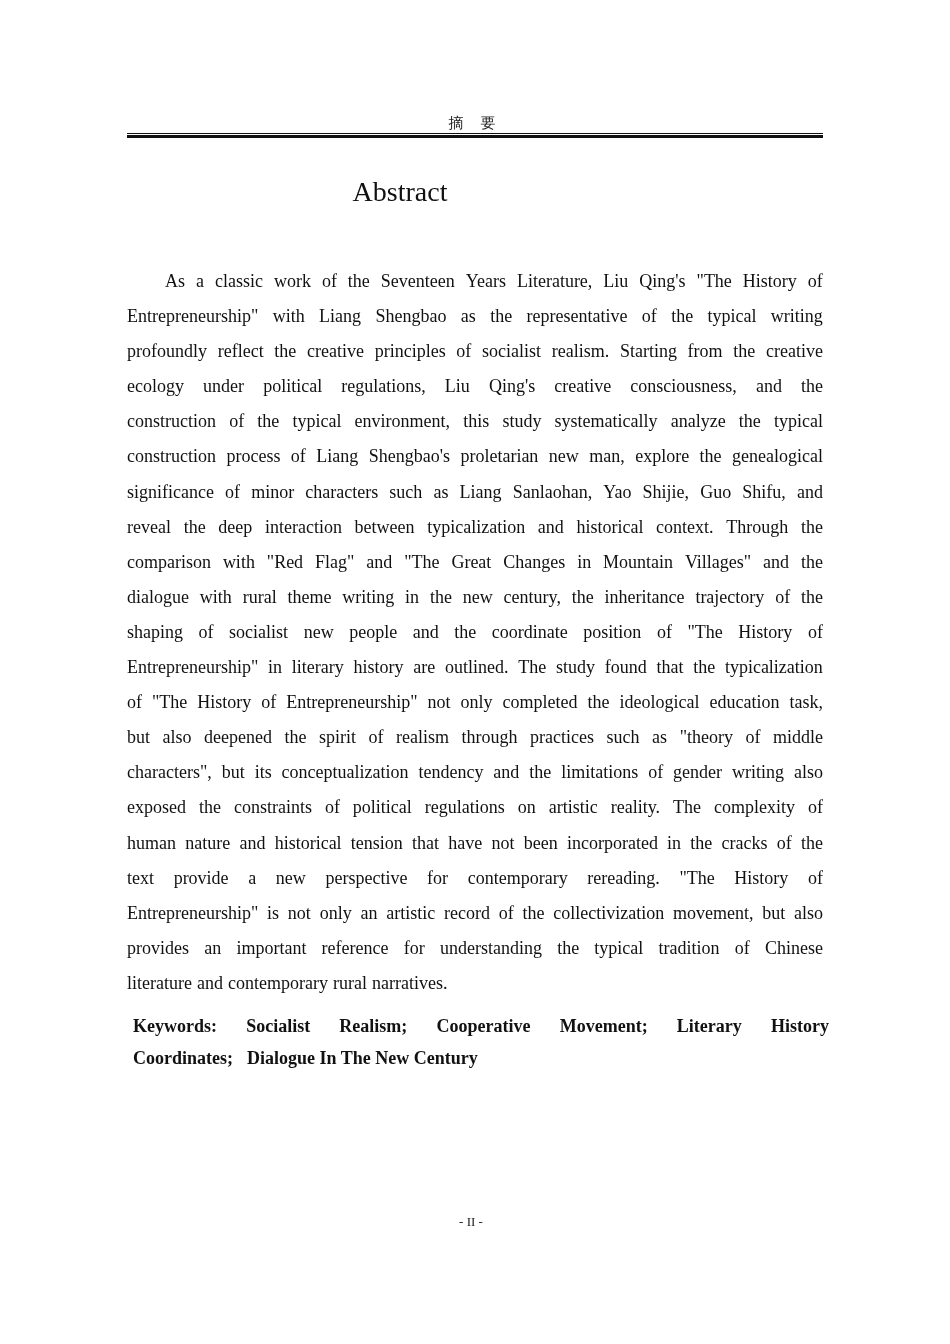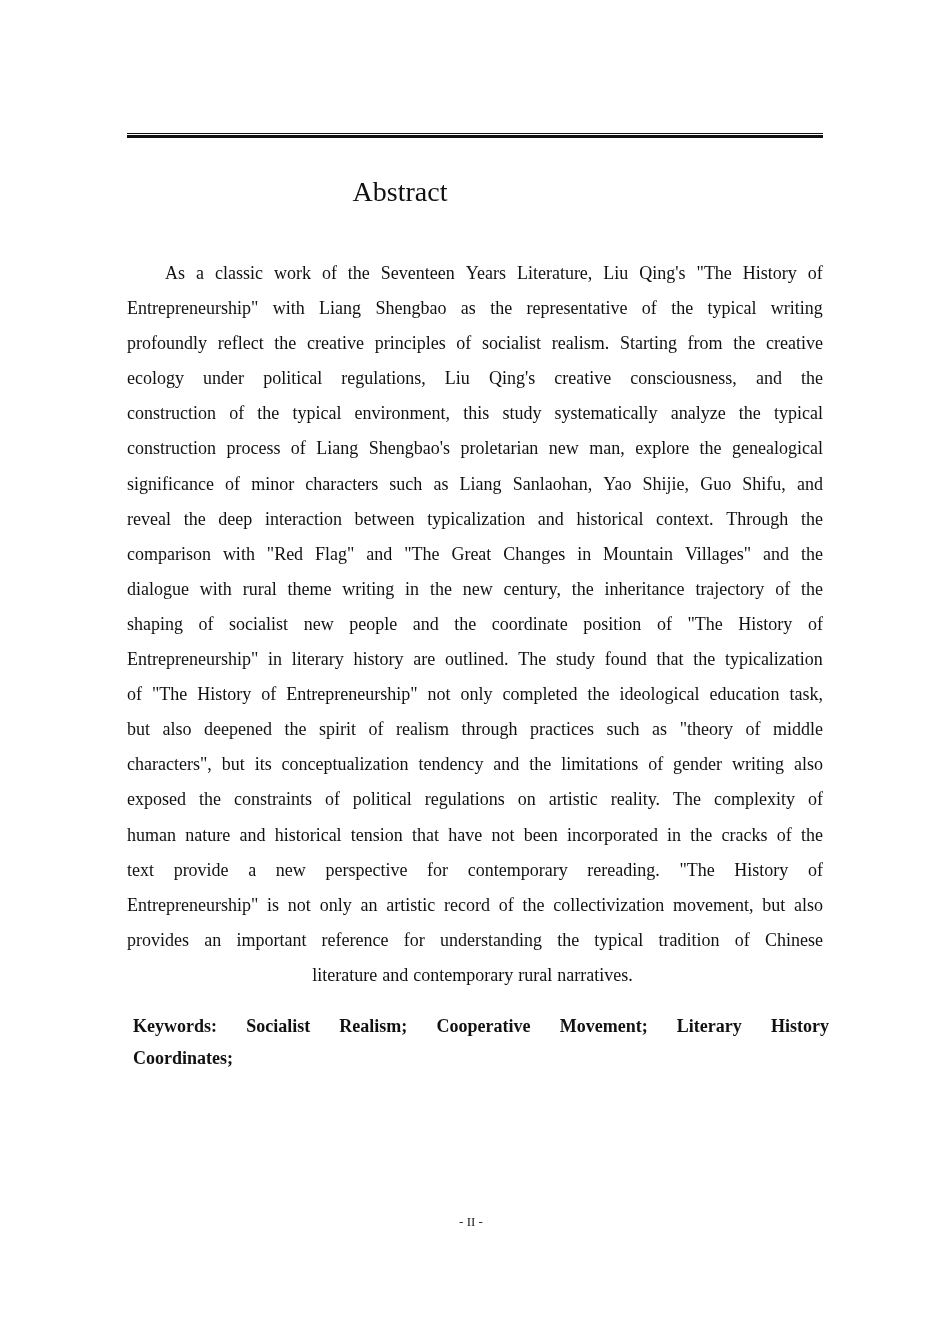--- a/index.html
+++ b/index.html
@@ -2,36 +2,37 @@
 <html><head>
 <meta charset="utf-8">
 <style>
   html, body { margin: 0; padding: 0; background: #ffffff; }
   body { width: 950px; height: 1344px; position: relative; overflow: hidden; font-family: "Liberation Serif", serif; color: #111; }
   .page { position: absolute; left: 0; top: 0; width: 950px; height: 1344px; background: #fff; }
   .header-label { position: absolute; left: 0; width: 950px; top: 114px; text-align: center; font-size: 15px; letter-spacing: 6px; color: #222; font-family: "DejaVu Sans", sans-serif; }
   .rule-thin { position: absolute; left: 127px; width: 696px; top: 133px; height: 1px; background: #111; }
   .rule-thick { position: absolute; left: 127px; width: 696px; top: 135px; height: 3px; background: #111; }
   .title { position: absolute; left: 0; width: 800px; top: 176px; text-align: center; font-size: 28px; color: #111; }
-  .body { position: absolute; left: 127px; top: 256px; width: 696px; }
+  .body { position: absolute; left: 127px; top: 264px; width: 696px; }
   .line { height: 35.1px; line-height: 35px; font-size: 18px; white-space: nowrap; display: flex; justify-content: space-between; }
-  .line.last { justify-content: center; }
+  .line.last { justify-content: flex-start; }
   .line.first { padding-left: 38px; }
   .line span.w { display: inline-block; }
   .line.last span.w { margin-right: 5px; }
   .keywords { position: absolute; left: 133px; top: 1010px; width: 696px; font-weight: bold; font-size: 18px; }
   .kw-line { height: 32px; line-height: 32px; white-space: nowrap; display: flex; }
   .kw-line.justify { justify-content: space-between; }
   .kw-line.left span { margin-right: 14px; }
   .page-num { position: absolute; left: 0; width: 942px; top: 1214px; text-align: center; font-size: 13px; color: #222; }
 </style>
 </head>
 <body>
 
 <div class="page">
+  <div class="header-label">摘 要</div>
   <div class="rule-thin"></div>
   <div class="rule-thick"></div>
 
   <div class="title">Abstract</div>
 
   <div class="body" id="abstract-body">
       <div class="line first" style="font-stretch: condensed;">
         <span class="w">As</span>
         <span class="w">a</span>
         <span class="w">classic</span>
@@ -330,17 +331,18 @@
         <span>Keywords:</span>
         <span>Socialist</span>
         <span>Realism;</span>
         <span>Cooperative</span>
         <span>Movement;</span>
         <span>Literary</span>
         <span>History</span>
       </div>
     <div class="kw-line left" id="kw-line-2" style="font-stretch: condensed;">
         <span>Coordinates;</span>
+        <span>Dialogue In The New Century</span>
       </div>
   </div>
 
   <div class="page-num">- II -</div>
 </div>
 
 </body></html>

